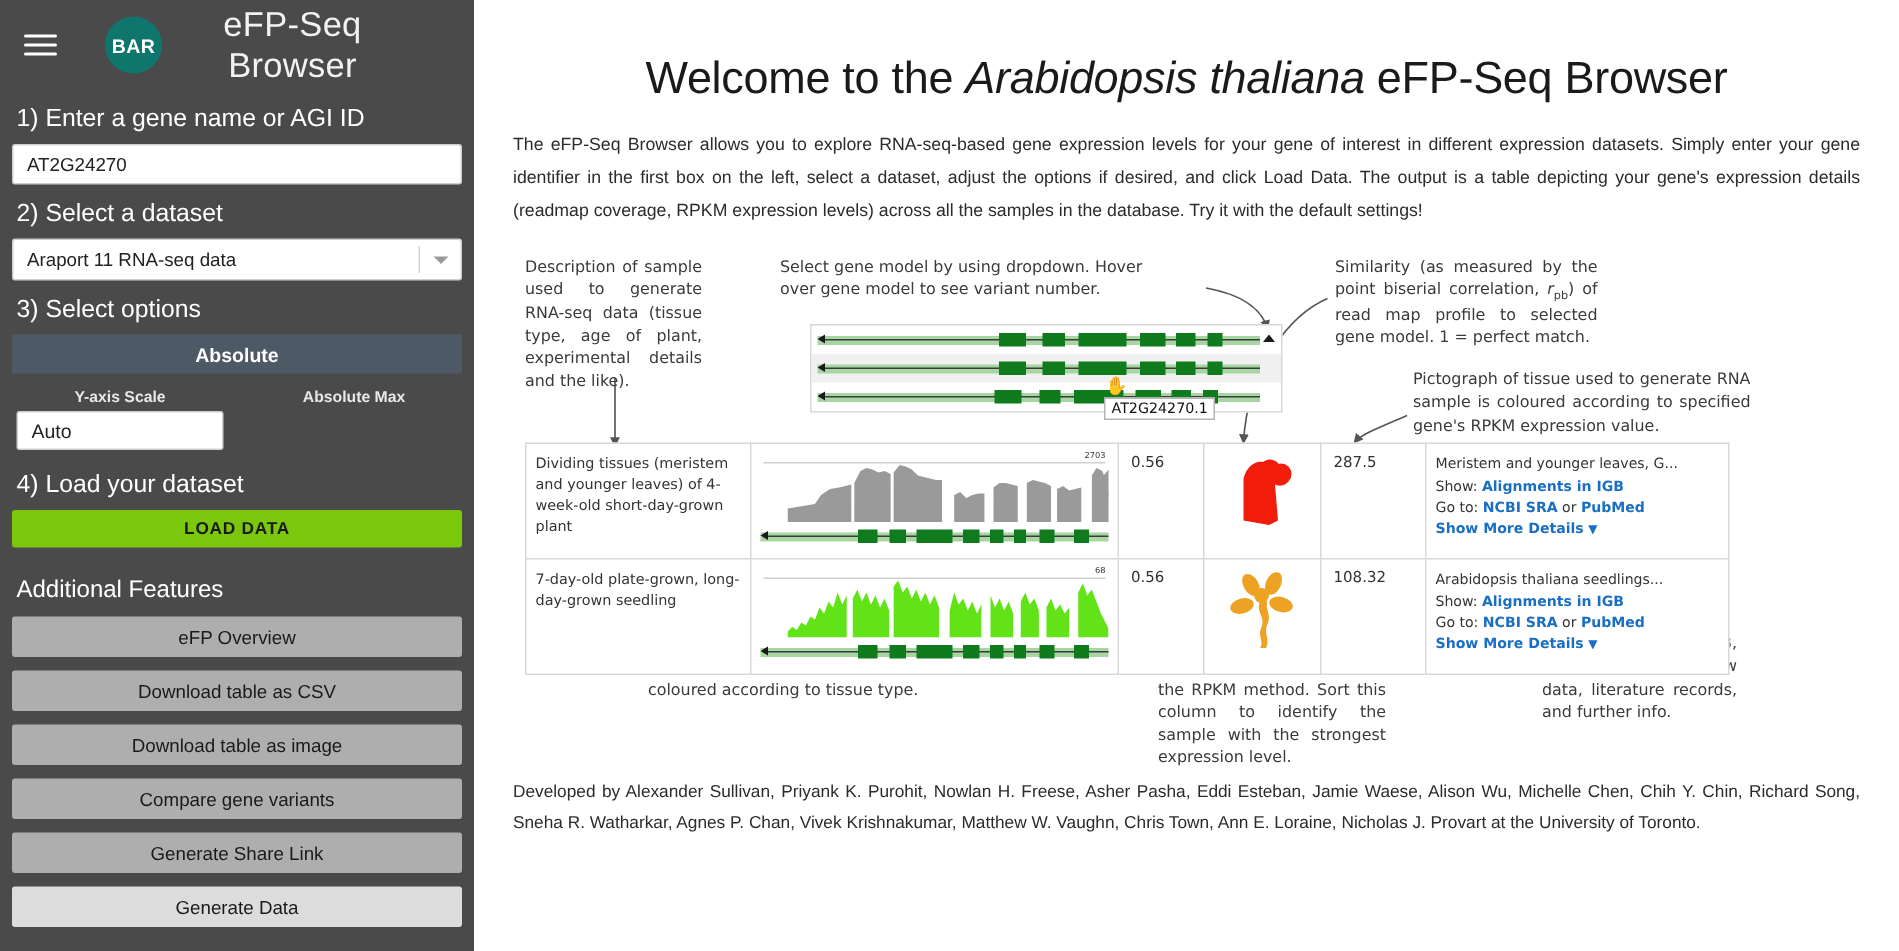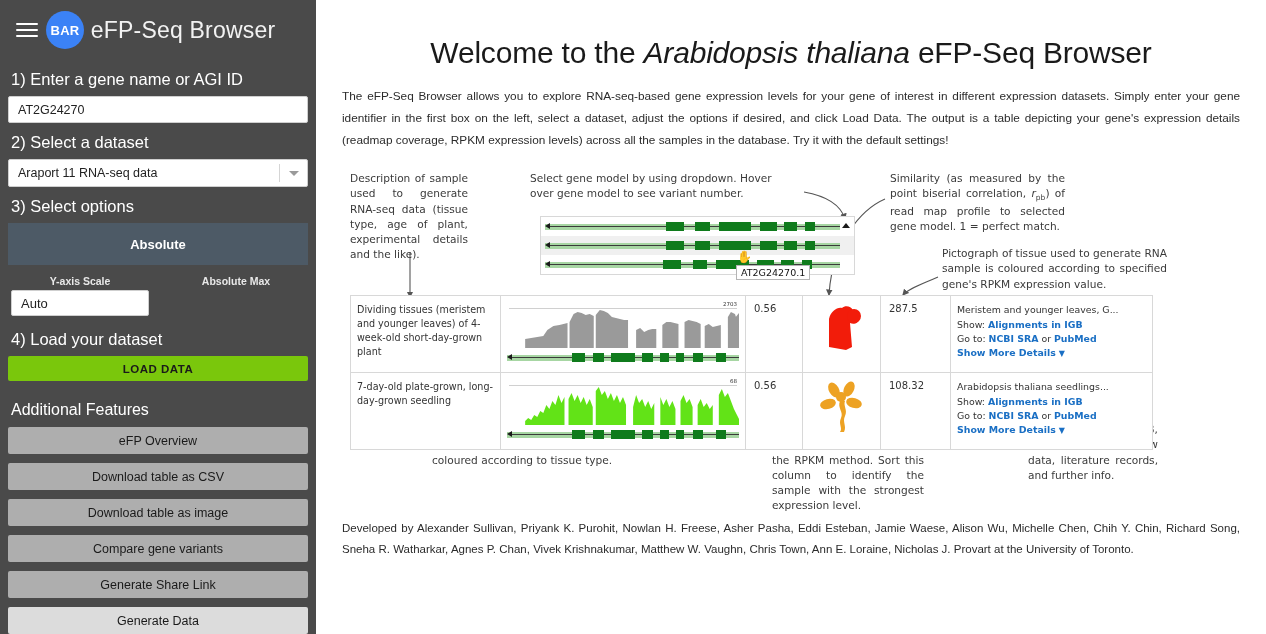--- a/index.html
+++ b/index.html
@@ -19,21 +19,21 @@
     padding: 0 8px;
     position: relative;
     overflow: hidden;
     flex: 0 0 316px;
   }
   .sb-header { display: flex; align-items: center; height: 60px; padding: 0 2px; }
   .hamburger { width: 22px; margin-left: 6px; cursor: pointer; }
   .hamburger i { display: block; height: 2px; background: #ffffff; margin: 4px 0; border-radius: 1px; }
   .bar-logo {
     width: 38px; height: 38px; border-radius: 50%;
-    background: #3b82f6; margin-left: 8px;
+    background: #0f766e; margin-left: 32px;
     display: flex; align-items: center; justify-content: center;
     font-size: 13px; font-weight: bold; color: #ffffff; letter-spacing: .3px;
   }
   .app-title {
     flex: 1; text-align: center; font-size: 23px; color: #f2f2f2;
     font-weight: 400; margin-right: 24px; letter-spacing: .2px;
   }
   .step-label { font-size: 16.5px; color: #ffffff; margin: 10px 0 7px 3px; font-weight: 400; }
   .text-input {
     width: 100%; height: 27px; background: #ffffff; border: 1px solid #cfcfcf;
@@ -47,21 +47,21 @@
     display: flex; align-items: center;
   }
   .select-div { position: absolute; right: 28px; top: 5px; bottom: 5px; width: 1px; background: #d5d5d5; }
   .caret {
     position: absolute; right: 9px; top: 50%; margin-top: -2px;
     width: 0; height: 0; border-left: 5px solid transparent; border-right: 5px solid transparent;
     border-top: 5px solid #9a9a9a;
   }
   .toggle-row { display: flex; width: 100%; margin-top: 2px; }
   .toggle-btn {
-    flex: 1; height: 42px; display: flex; align-items: center; justify-content: center;
+    flex: 1; height: 26px; display: flex; align-items: center; justify-content: center;
     font-size: 13px; border: 0; cursor: pointer;
     font-family: "Liberation Sans", sans-serif;
   }
   .toggle-btn.active { background: #4d5a66; color: #ffffff; font-weight: bold; }
   .toggle-btn.inactive { background: #d5d5d5; color: #222222; }
   .num-row { display: flex; gap: 18px; margin-top: 10px; padding: 0 3px; }
   .num-col { flex: 1; text-align: center; }
   .num-col-label { font-size: 10.5px; color: #e8e8e8; margin-bottom: 3px; font-weight: bold; }
   .num-input {
     width: 100%; height: 26px; background: #ffffff; border: 1px solid #cfcfcf;
@@ -244,21 +244,21 @@
 
         <path d="M310,265 C345,262 350,250 352,242" stroke="#555" stroke-width="1.1" fill="none" marker-end="url(#ah)"></path>
 
         <path d="M540,270 C575,268 582,255 584,243" stroke="#555" stroke-width="1.1" fill="none" marker-end="url(#ah)"></path>
 
         <path d="M694,265 C676,258 668,250 666,240" stroke="#555" stroke-width="1.1" fill="none" marker-end="url(#ah)"></path>
       </svg>
 
       <div class="ann" style="left:8px; top:4px; width:118px;">Description of sample used to generate RNA-seq data (tissue type, age of plant, experimental details and the like).</div>
 
-      <div class="ann center" style="left:188px; top:4px; width:245px;">Select gene model by using dropdown. Hover over gene model to see variant number.</div>
+      <div class="ann center" style="left:178px; top:4px; width:245px;">Select gene model by using dropdown. Hover over gene model to see variant number.</div>
 
       <div class="ann" style="left:548px; top:4px; width:175px;"><span>Similarity (as measured by the point biserial correlation, </span><em style="font-style:italic">r</em><sub>pb</sub><span>) of read map profile to selected gene model. 1 = perfect match.</span></div>
 
       <div class="ann" style="left:600px; top:79px; width:225px;">Pictograph of tissue used to generate RNA sample is coloured according to specified gene's RPKM expression value.</div>
 
       <div class="ann" style="left:90px; top:255px; width:262px;">Read map profile shows RNA-seq coverage at each base of selected gene model. Profile is coloured according to tissue type.</div>
 
       <div class="ann" style="left:430px; top:255px; width:152px;">Expression level of specified gene as calculated using the RPKM method. Sort this column to identify the sample with the strongest expression level.</div>
 
       <div class="ann" style="left:686px; top:255px; width:130px;">Links to IGB, repositories for raw data, literature records, and further info.</div>

